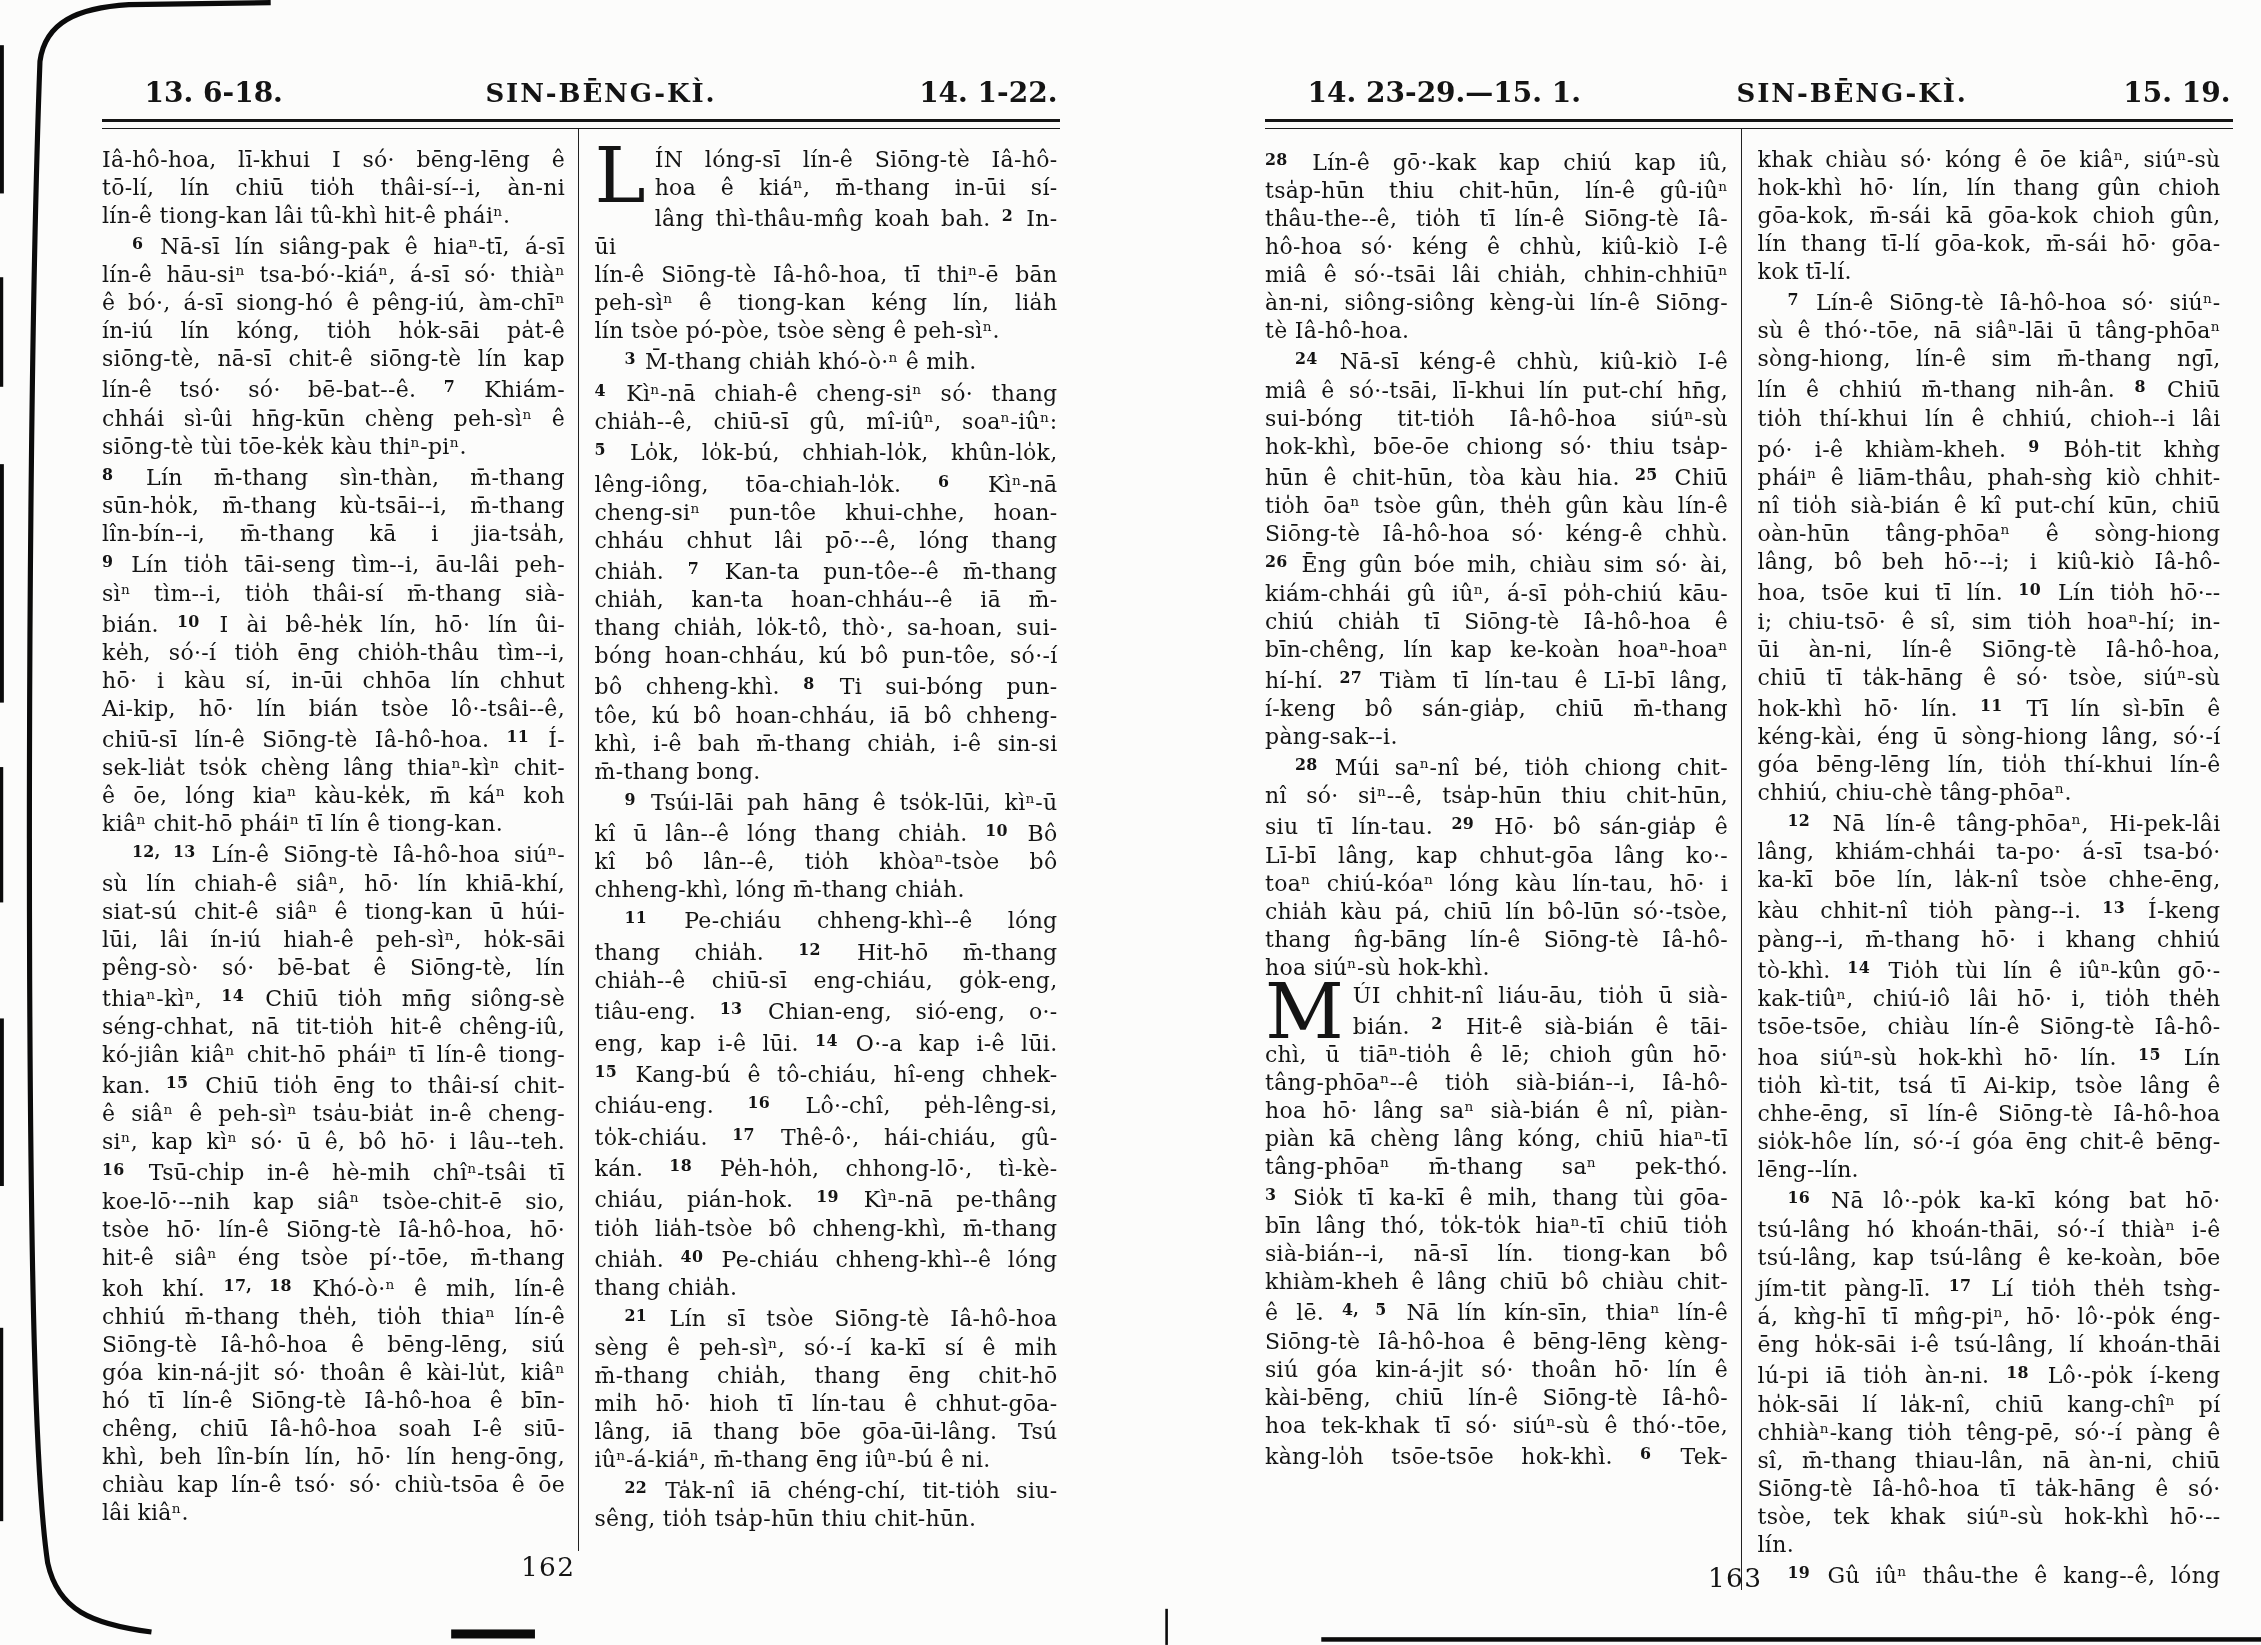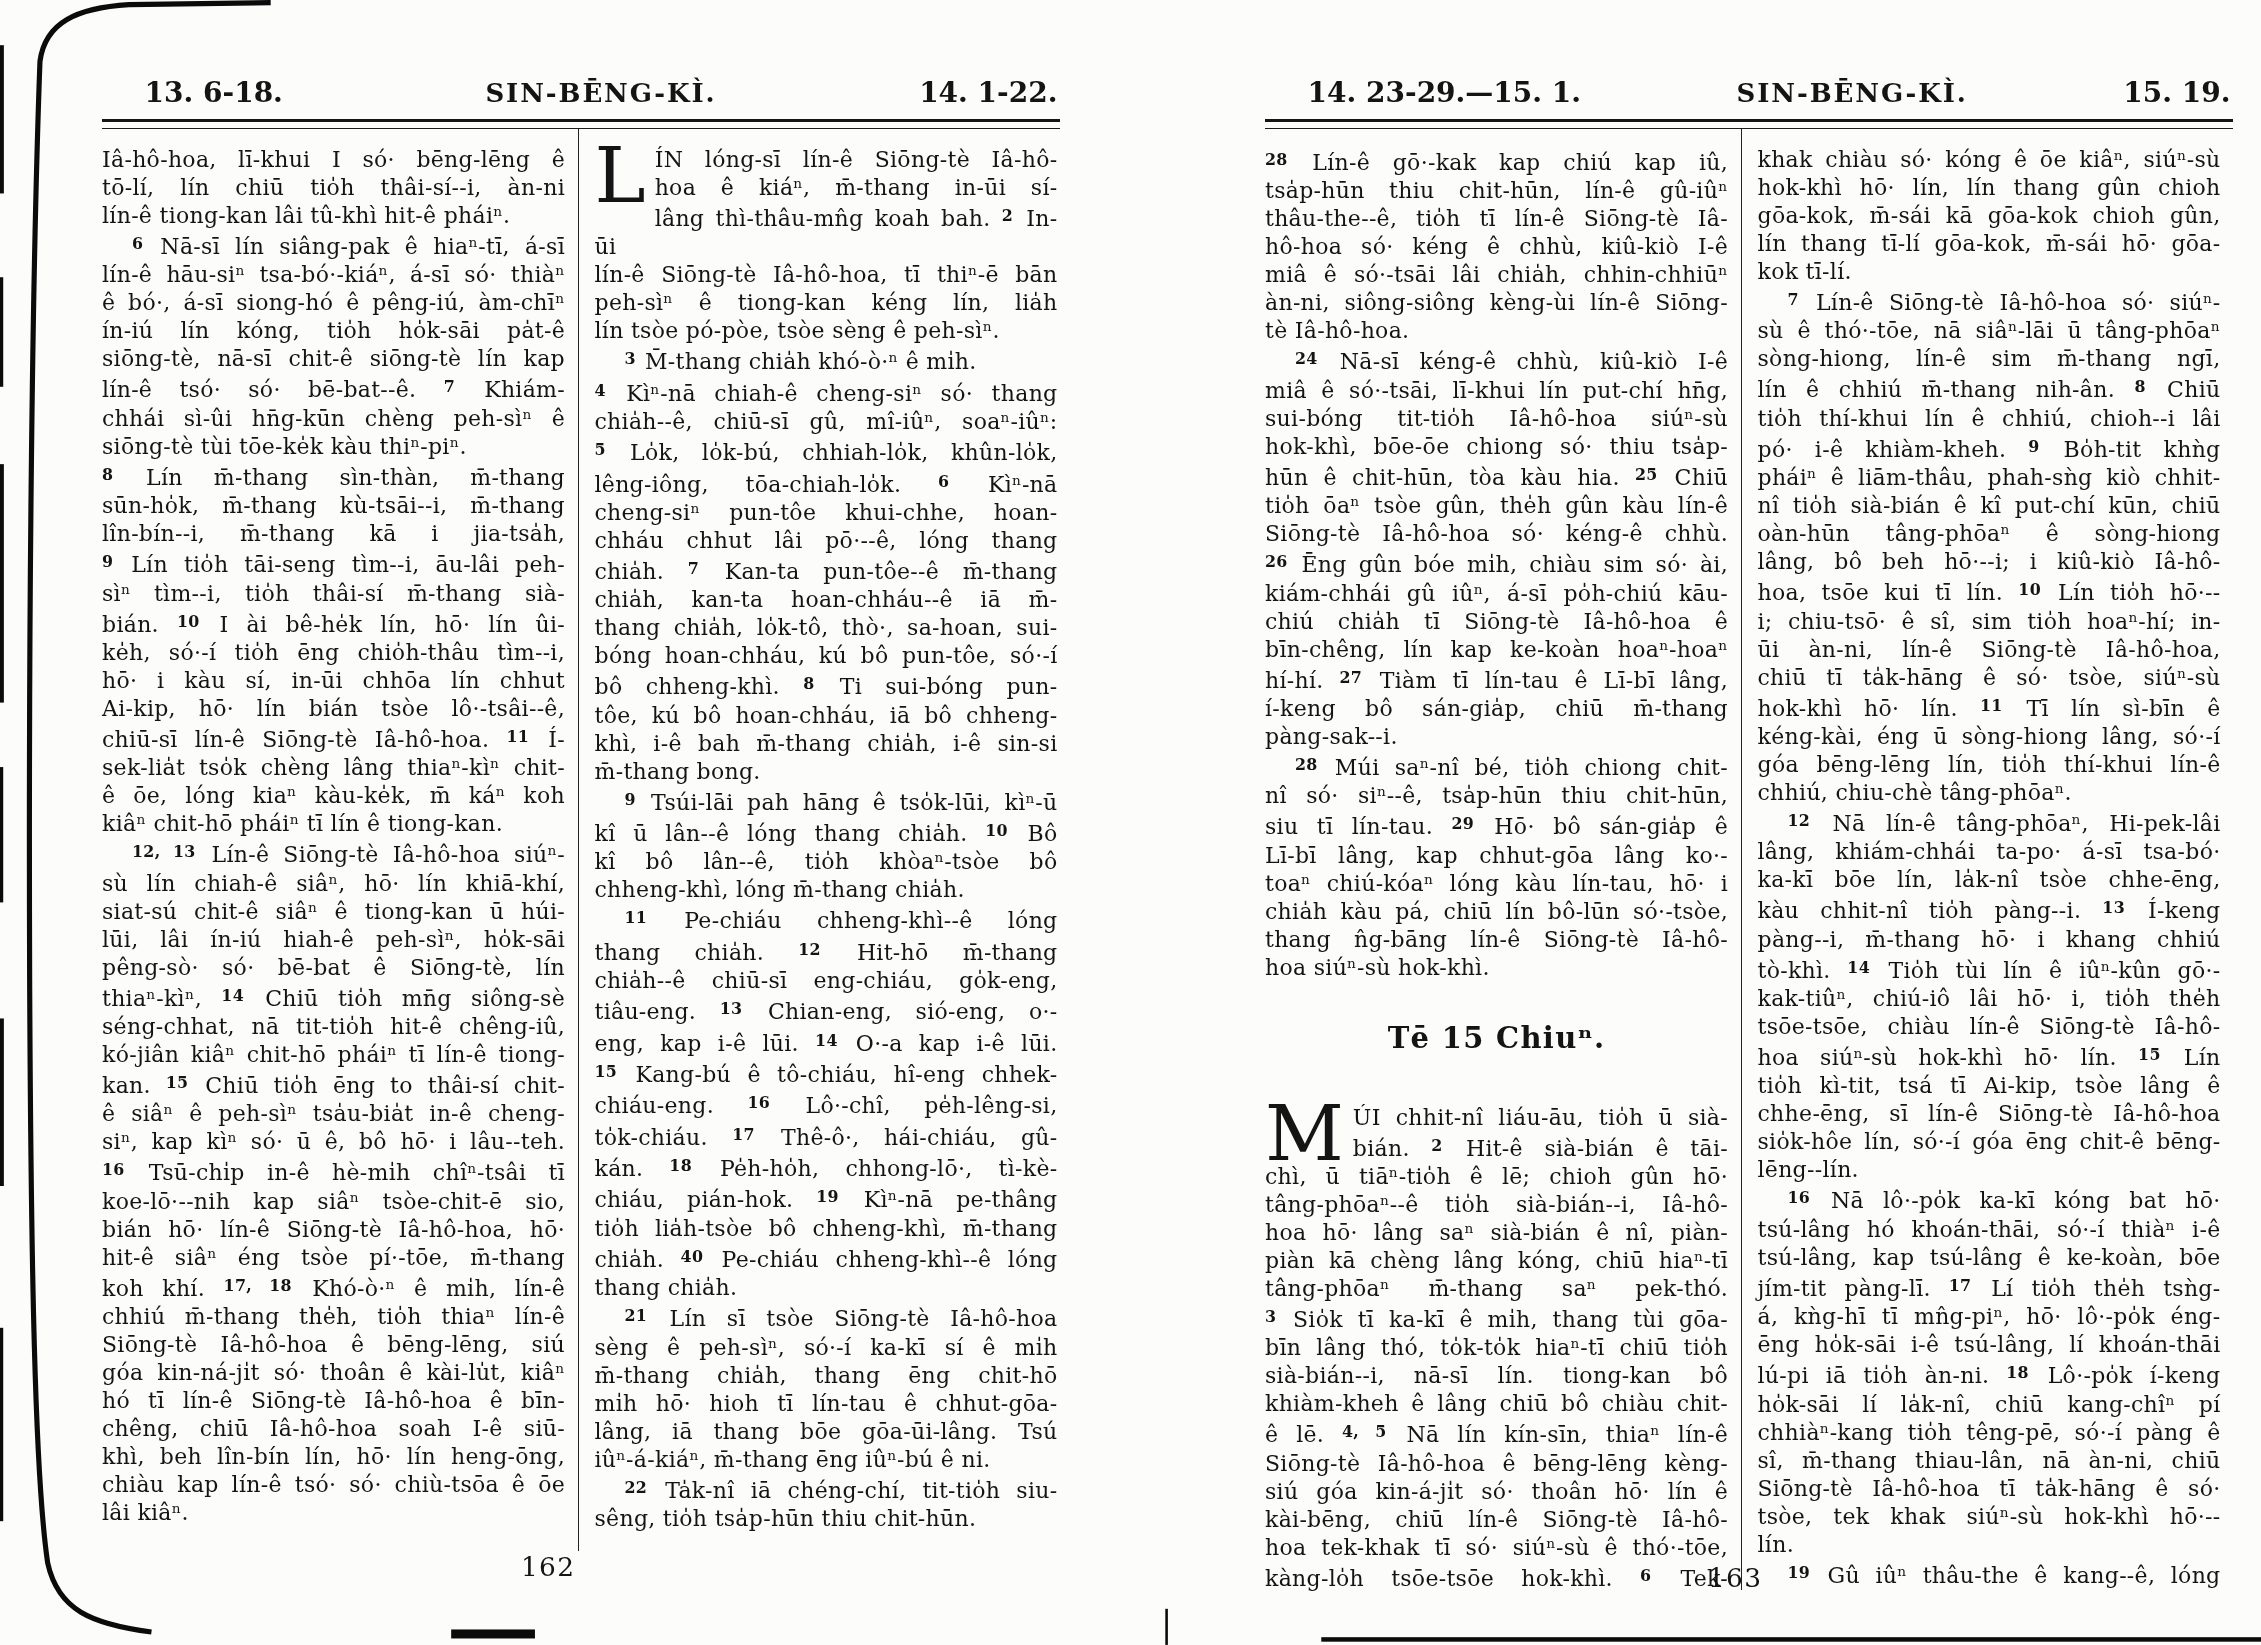--- a/index.html
+++ b/index.html
@@ -103,21 +103,21 @@
         <div class="line">lūi, lâi ín-iú hiah-ê peh-sìⁿ, ho̍k-sāi</div>
         <div class="line">pêng-sò· só· bē-bat ê Siōng-tè, lín</div>
         <div class="line">thiaⁿ-kìⁿ, <span class="vn">14</span> Chiū tio̍h mn̄g siông-sè</div>
         <div class="line">séng-chhat, nā tit-tio̍h hit-ê chêng-iû,</div>
         <div class="line">kó-jiân kiâⁿ chit-hō pháiⁿ tī lín-ê tiong-</div>
         <div class="line">kan. <span class="vn">15</span> Chiū tio̍h ēng to thâi-sí chit-</div>
         <div class="line">ê siâⁿ ê peh-sìⁿ tsa̍u-bia̍t in-ê cheng-</div>
         <div class="line">siⁿ, kap kìⁿ só· ū ê, bô hō· i lâu--teh.</div>
         <div class="line"><span class="vn">16</span> Tsū-chi̍p in-ê hè-mi̍h chîⁿ-tsâi tī</div>
         <div class="line">koe-lō·--nih kap siâⁿ tsòe-chit-ē sio,</div>
-        <div class="line">bián hō· lín-ê Siōng-tè Iâ-hô-hoa, hō·</div>
+        <div class="line">tsòe hō· lín-ê Siōng-tè Iâ-hô-hoa, hō·</div>
         <div class="line">hit-ê siâⁿ éng tsòe pí·-tōe, m̄-thang</div>
         <div class="line">koh khí. <span class="vn">17, 18</span> Khó-ò·ⁿ ê mi̍h, lín-ê</div>
         <div class="line">chhiú m̄-thang the̍h, tio̍h thiaⁿ lín-ê</div>
         <div class="line">Siōng-tè Iâ-hô-hoa ê bēng-lēng, siú</div>
         <div class="line">góa kin-ná-ji̍t só· thoân ê kài-lu̍t, kiâⁿ</div>
         <div class="line">hó tī lín-ê Siōng-tè Iâ-hô-hoa ê bīn-</div>
         <div class="line">chêng, chiū Iâ-hô-hoa soah I-ê siū-</div>
         <div class="line">khì, beh lîn-bín lín, hō· lín heng-ōng,</div>
         <div class="line">chiàu kap lín-ê tsó· só· chiù-tsōa ê ōe</div>
         <div class="line end">lâi kiâⁿ.</div>
@@ -209,21 +209,20 @@
           <div class="line end">pàng-sak--i.</div>
           <div class="line ind"><span class="vn">28</span> Múi saⁿ-nî bé, tio̍h chiong chit-</div>
           <div class="line">nî só· siⁿ--ê, tsa̍p-hūn thiu chit-hūn,</div>
           <div class="line">siu tī lín-tau. <span class="vn">29</span> Hō· bô sán-gia̍p ê</div>
           <div class="line">Lī-bī lâng, kap chhut-gōa lâng ko·-</div>
           <div class="line">toaⁿ chiú-kóaⁿ lóng kàu lín-tau, hō· i</div>
           <div class="line">chia̍h kàu pá, chiū lín bô-lūn só·-tsòe,</div>
           <div class="line">thang n̂g-bāng lín-ê Siōng-tè Iâ-hô-</div>
           <div class="line end">hoa siúⁿ-sù hok-khì.</div>
         </div>
-      <div class="chap-heading heading-15">Tē 15 Chiuⁿ.</div>
       <div class="para">
           <span class="dropcap">M</span>
           <div class="line">ÚI chhit-nî liáu-āu, tio̍h ū sià-</div>
           <div class="line">bián. <span class="vn">2</span> Hit-ê sià-bián ê tāi-</div>
           <div class="line">chì, ū tiāⁿ-tio̍h ê lē; chioh gûn hō·</div>
           <div class="line">tâng-phōaⁿ--ê tio̍h sià-bián--i, Iâ-hô-</div>
           <div class="line">hoa hō· lâng saⁿ sià-bián ê nî, piàn-</div>
           <div class="line">piàn kā chèng lâng kóng, chiū hiaⁿ-tī</div>
           <div class="line">tâng-phōaⁿ m̄-thang saⁿ pek-thó.</div>
           <div class="line"><span class="vn">3</span> Sio̍k tī ka-kī ê mi̍h, thang tùi gōa-</div>

